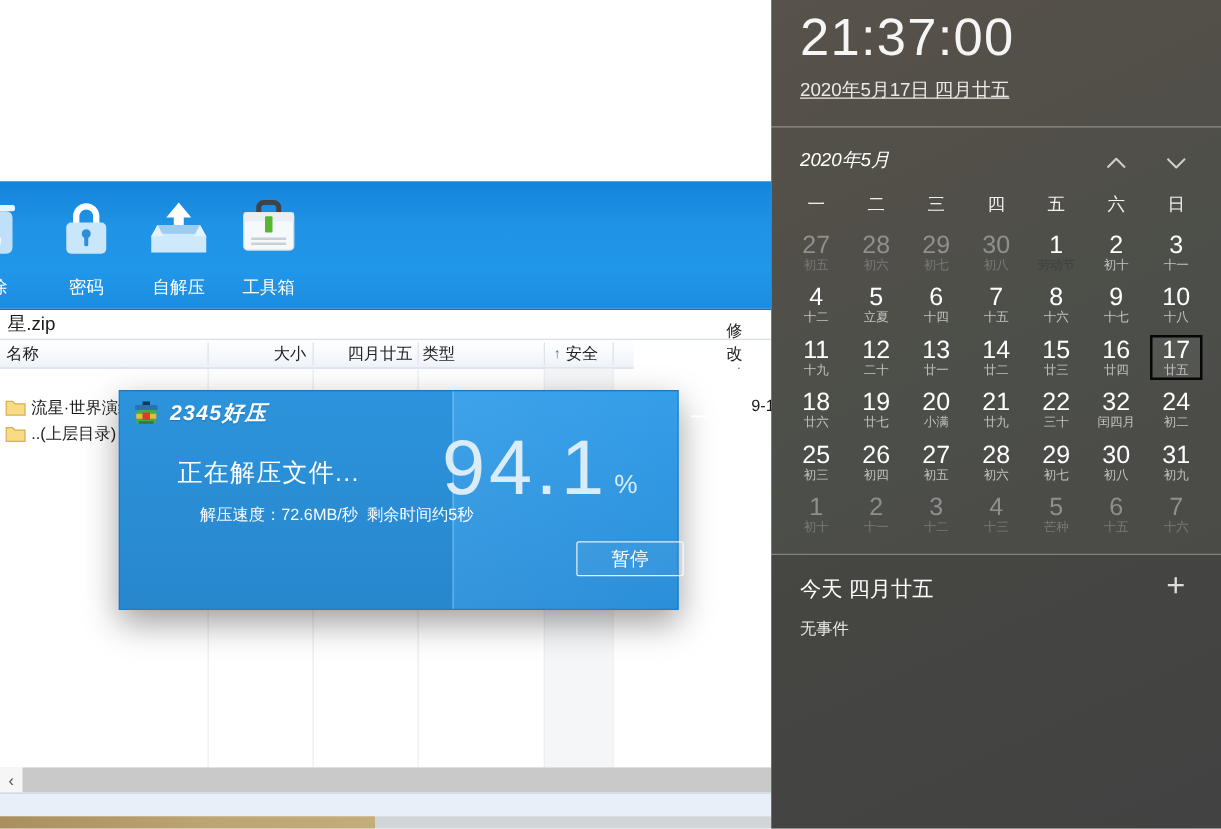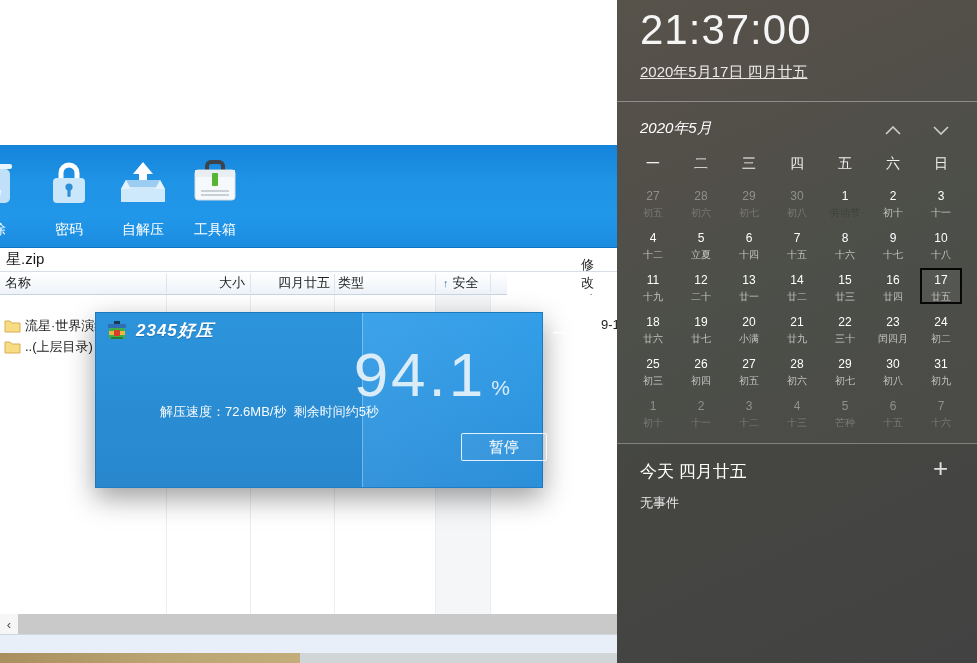--- a/index.html
+++ b/index.html
@@ -73,21 +73,21 @@
     background:linear-gradient(155deg,#57524a 0%,#524f49 25%,#4c4f49 45%,#4b4b47 65%,#484848 100%); }
   .clock { position:absolute; left:23px; top:6px; font-size:42px; font-weight:100; color:#f5f5f5; letter-spacing:1px; }
   .datelink { position:absolute; left:23px; top:63px; font-size:15px; color:#ebe9e6; text-decoration:underline; }
   .sec-div1 { position:absolute; left:0; top:101px; width:360px; height:1px; background:rgba(255,255,255,0.35); }
   .month-label { position:absolute; left:23px; top:119px; font-size:15px; color:#ffffff;font-style:italic; }
   .chev { position:absolute; top:118px; width:36px; height:24px; display:flex; align-items:center; justify-content:center; }
   .weekday-row { position:absolute; left:12px; top:155px; display:grid; grid-template-columns:repeat(7,48px); height:22px; }
   .weekday-row div { text-align:center; font-size:14px; color:#f0f0f0; }
   .day-grid { position:absolute; left:12px; top:182px; display:grid; grid-template-columns:repeat(7,48px); grid-auto-rows:42px; }
   .day-cell { position:relative; display:flex; flex-direction:column; align-items:center; justify-content:center; }
-  .day-cell .num { font-size:12px; line-height:19px; color:#ffffff; }
+  .day-cell .num { font-size:20px; line-height:19px; color:#ffffff; }
   .day-cell .lunar { font-size:10px; line-height:13px; color:#c3c3c3; }
   .day-cell.dim .num { color:#8f8f8f; }
   .day-cell.dim .lunar { color:#7a7a7a; }
   .day-cell.holiday .lunar { color:#3c423f; }
   .day-cell.today::before { content:""; position:absolute; left:3px; right:3px; top:2px; bottom:4px;
     border:2px solid #070707; background:rgba(255,255,255,0.05); }
   .day-cell .num, .day-cell .lunar { position:relative; z-index:1; }
   .sec-div2 { position:absolute; left:0; top:443px; width:360px; height:1px; background:rgba(255,255,255,0.3); }
   .agenda-bg { position:absolute; left:0; top:444px; width:360px; height:219px; background:rgba(0,0,0,0.07); }
   .today-title { position:absolute; left:23px; top:460px; font-size:17px; color:#ffffff; }
@@ -223,20 +223,21 @@
         <rect x="3" y="7" width="16" height="11" rx="2" fill="#3fae49"></rect>
         <rect x="3" y="10" width="16" height="4" fill="#e8b93c"></rect>
         <rect x="8" y="9" width="6" height="6" fill="#d6402a"></rect>
         <rect x="5" y="16" width="12" height="2" fill="#2a7d34"></rect>
       </svg>
       <span class="dlg-appname">2345好压</span>
     </div>
     <div class="dlg-min">—</div>
     <div class="dlg-close">✕</div>
 
+    <div class="dlg-status">正在解压文件...</div>
     <div class="dlg-detail">解压速度：72.6MB/秒  剩余时间约5秒</div>
 
     <div class="dlg-percent">
       <span class="num">94.1</span>
       <span class="sign">%</span>
     </div>
 
     <div class="pause-btn">暂停</div>
   </div>
 
@@ -365,21 +366,21 @@
         </div>
         <div class="day-cell cur">
           <div class="num">21</div>
           <div class="lunar">廿九</div>
         </div>
         <div class="day-cell cur">
           <div class="num">22</div>
           <div class="lunar">三十</div>
         </div>
         <div class="day-cell cur">
-          <div class="num">23</div>
+          <div class="num">32</div>
           <div class="lunar">闰四月</div>
         </div>
         <div class="day-cell cur">
           <div class="num">24</div>
           <div class="lunar">初二</div>
         </div>
         <div class="day-cell cur">
           <div class="num">25</div>
           <div class="lunar">初三</div>
         </div>

